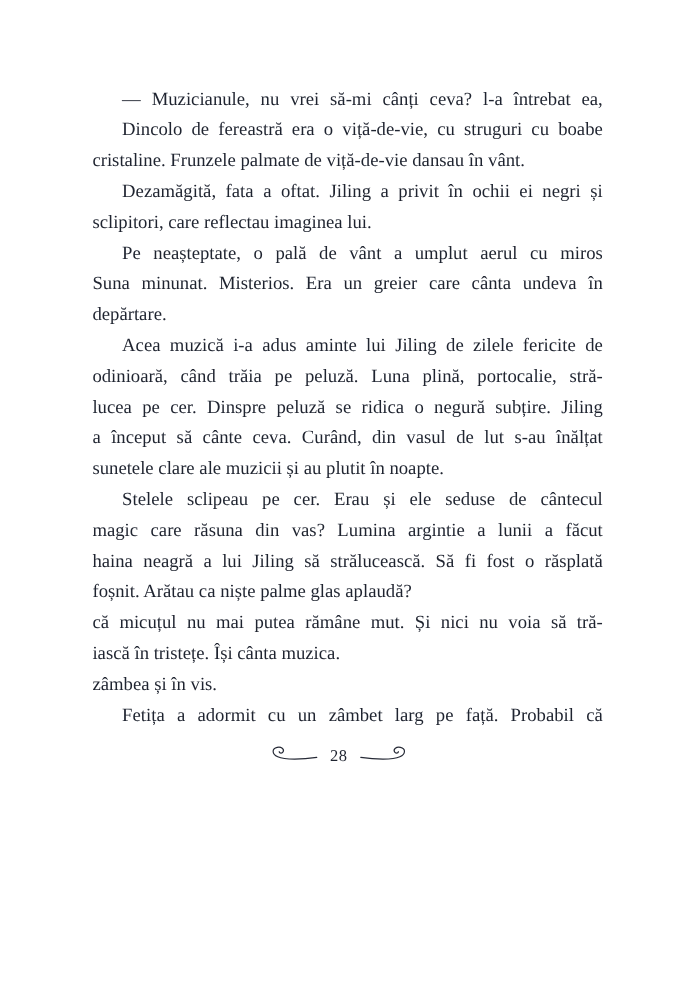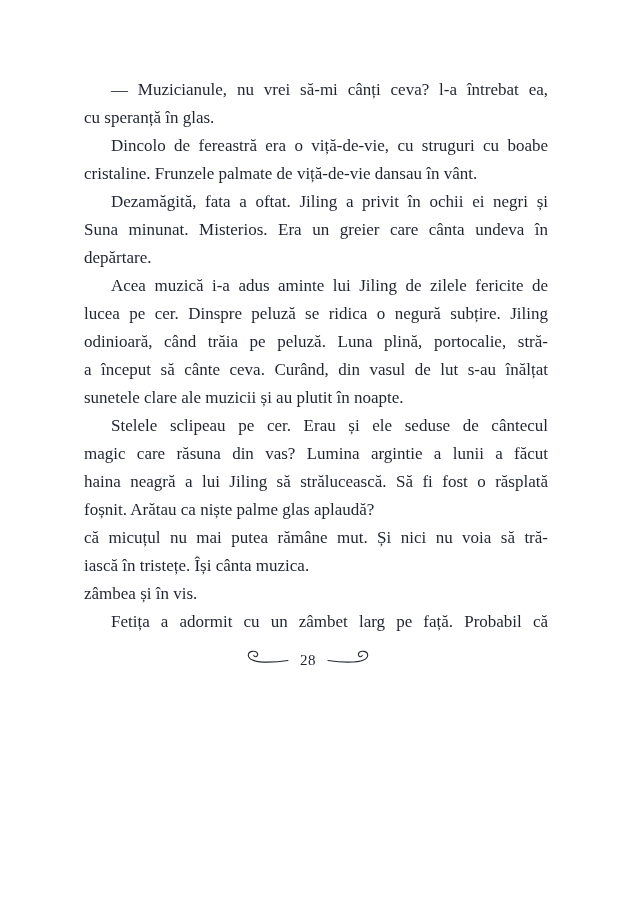--- a/index.html
+++ b/index.html
@@ -57,29 +57,30 @@
     transform: scaleX(-1);
   }
 </style>
 </head>
 <body>
 
 <div class="page" style="background: rgb(255, 255, 255); color: rgb(31, 36, 48);">
 
   <div class="text-block">
       <div class="line indent">— Muzicianule, nu vrei să-mi cânți ceva? l-a întrebat ea,</div>
-      <div class="line last">cu speranță în glas.</div>
       <div class="line indent">Dincolo de fereastră era o viță-de-vie, cu struguri cu boabe</div>
       <div class="line last">cristaline. Frunzele palmate de viță-de-vie dansau în vânt.</div>
       <div class="line indent">Dezamăgită, fata a oftat. Jiling a privit în ochii ei negri și</div>
+      <div class="line last">sclipitori, care reflectau imaginea lui.</div>
+      <div class="line indent">Pe neașteptate, o pală de vânt a umplut aerul cu miros</div>
       <div class="line">Suna minunat. Misterios. Era un greier care cânta undeva în</div>
       <div class="line last">depărtare.</div>
       <div class="line indent">Acea muzică i-a adus aminte lui Jiling de zilele fericite de</div>
+      <div class="line">odinioară, când trăia pe peluză. Luna plină, portocalie, stră-</div>
       <div class="line">lucea pe cer. Dinspre peluză se ridica o negură subțire. Jiling</div>
-      <div class="line">odinioară, când trăia pe peluză. Luna plină, portocalie, stră-</div>
       <div class="line">a început să cânte ceva. Curând, din vasul de lut s-au înălțat</div>
       <div class="line last">sunetele clare ale muzicii și au plutit în noapte.</div>
       <div class="line indent">Stelele sclipeau pe cer. Erau și ele seduse de cântecul</div>
       <div class="line">magic care răsuna din vas? Lumina argintie a lunii a făcut</div>
       <div class="line">haina neagră a lui Jiling să strălucească. Să fi fost o răsplată</div>
       <div class="line last">foșnit. Arătau ca niște palme glas aplaudă?</div>
       <div class="line">că micuțul nu mai putea rămâne mut. Și nici nu voia să tră-</div>
       <div class="line last">iască în tristețe. Își cânta muzica.</div>
       <div class="line last">zâmbea și în vis.</div>
       <div class="line indent">Fetița a adormit cu un zâmbet larg pe față. Probabil că</div>

